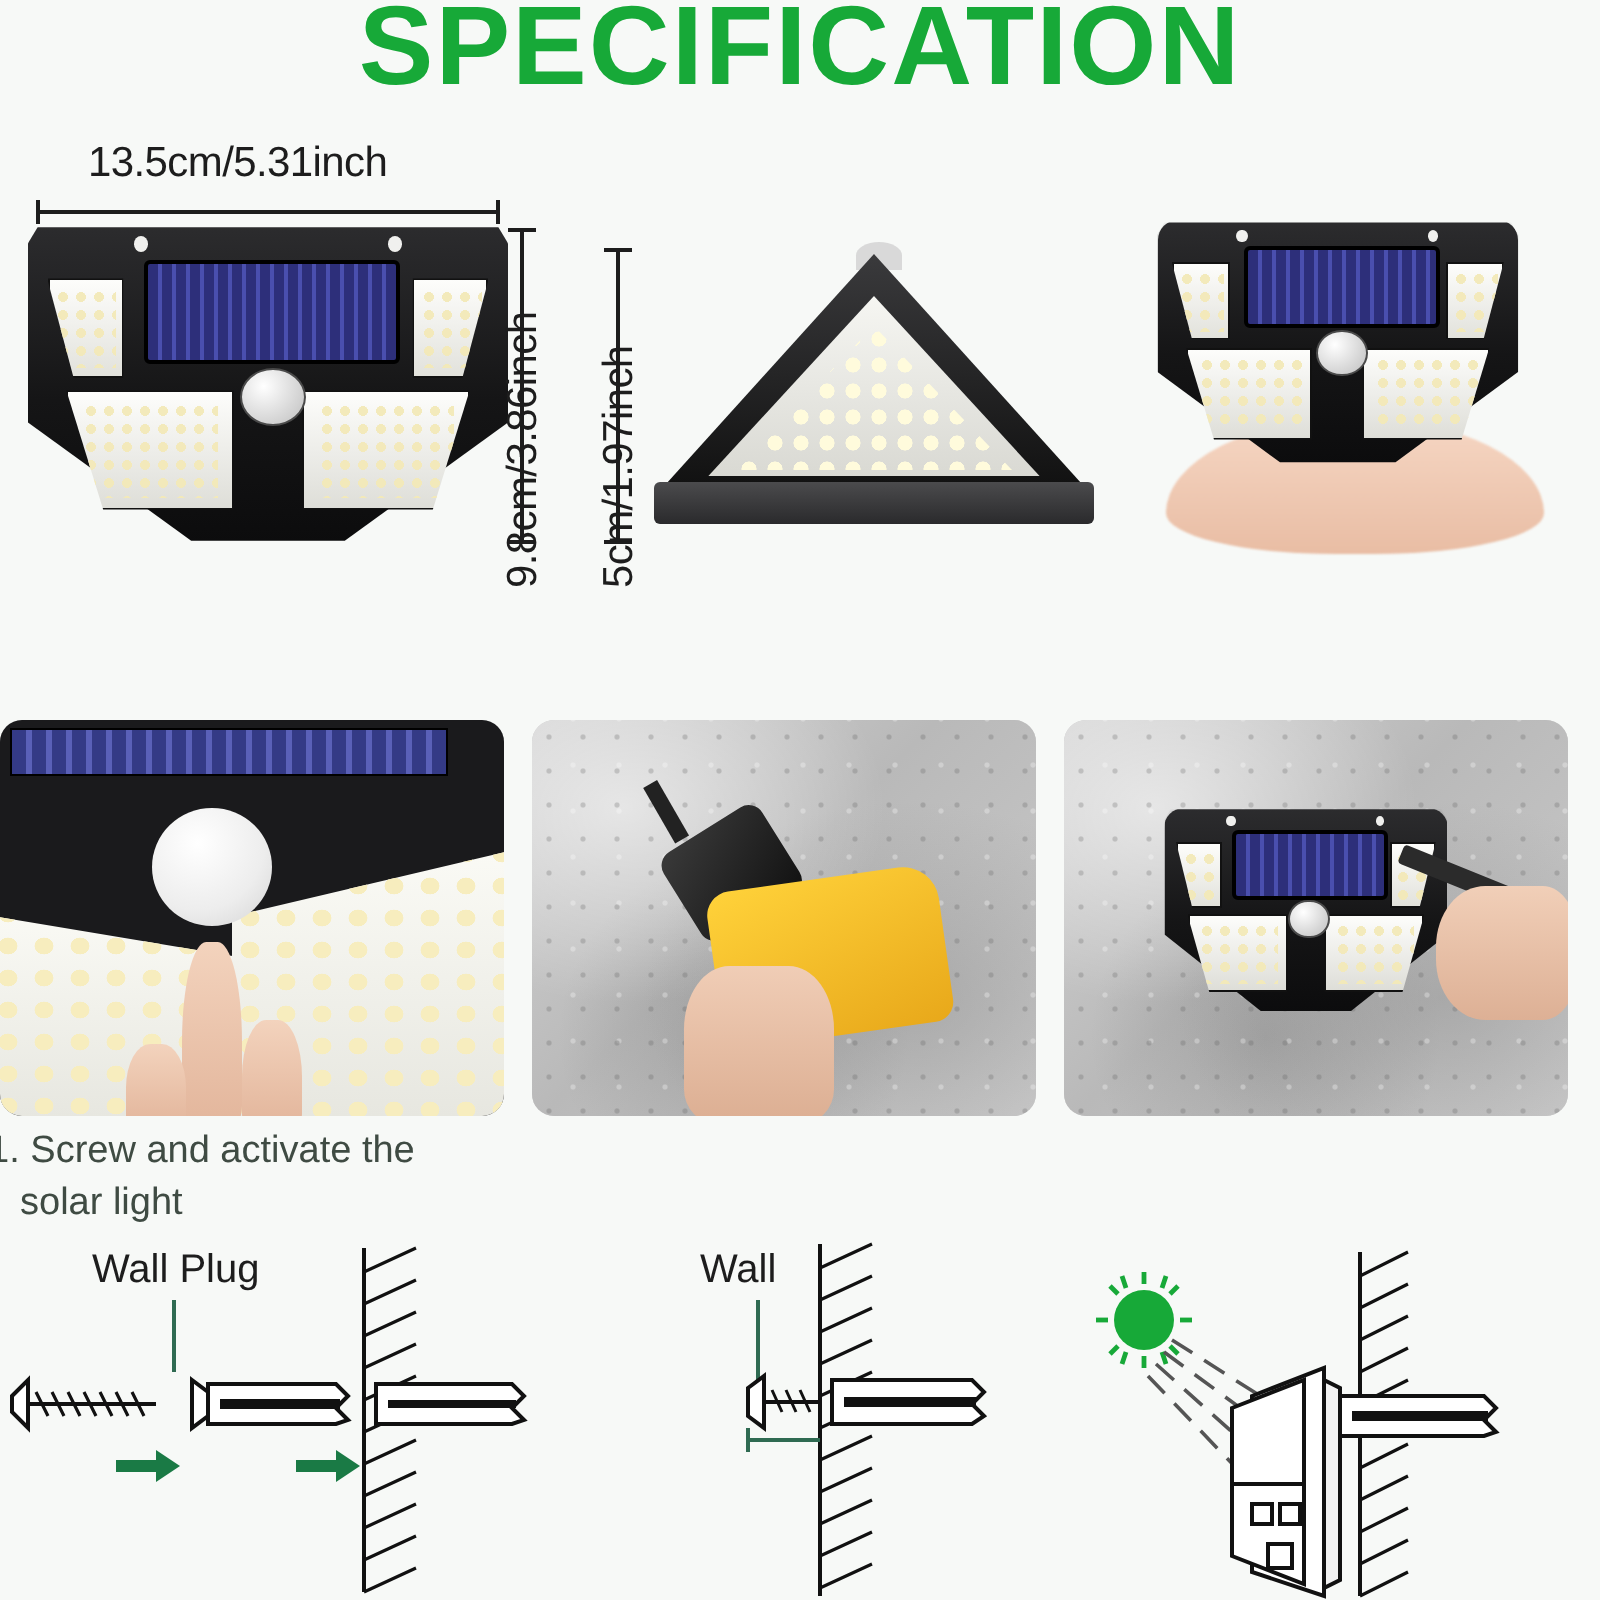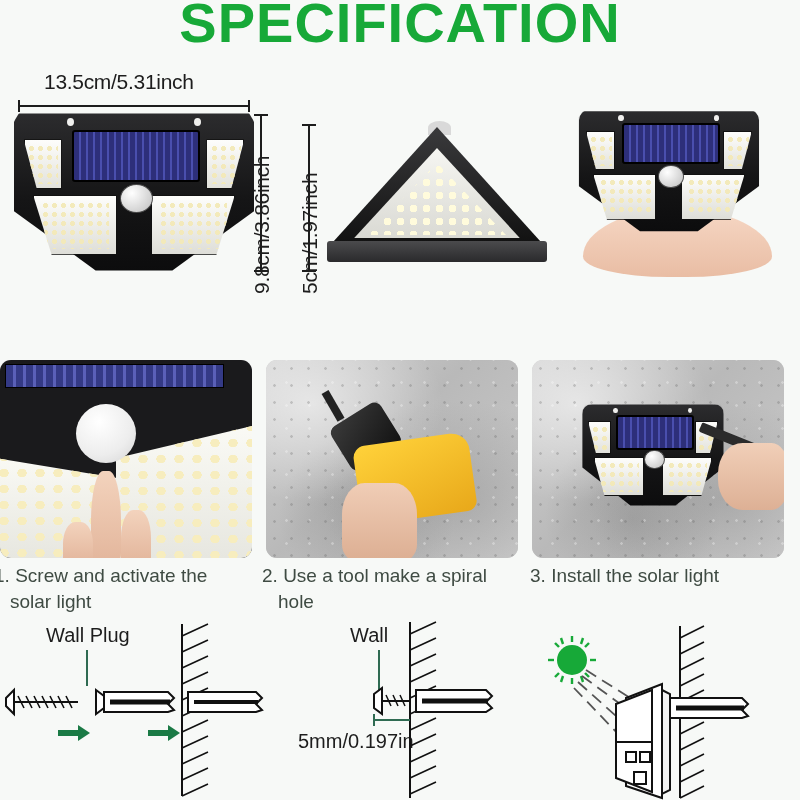--- a/index.html
+++ b/index.html
@@ -398,29 +398,20 @@
       <div class="tool-hand"></div>
     </div>
   </div>
 
   <div class="captions">
     <div class="caption c1">
       <span>1.</span>
       <span>Screw and activate the</span>
       <span class="indent">solar light</span>
     </div>
-    <div class="caption c2">
-      <span>2.</span>
-      <span>Use a tool make a spiral</span>
-      <span class="indent">hole</span>
-    </div>
-    <div class="caption c3">
-      <span>3.</span>
-      <span>Install the solar light</span>
-    </div>
   </div>
 
   <div class="diagrams">
 
     <div class="diag d1">
       <div class="lbl" style="left:46px;top:4px;">Wall Plug</div>
       <div class="leader" style="left:86px;top:30px;height:36px;"></div>
 
       <svg width="280" height="180" style="position:absolute;left:0;top:0;">
 
@@ -451,21 +442,20 @@
         <g fill="#1a7a45">
           <path d="M58,110 l20,0 l0,-5 l12,8 l-12,8 l0,-5 l-20,0 Z"></path>
           <path d="M148,110 l20,0 l0,-5 l12,8 l-12,8 l0,-5 l-20,0 Z"></path>
         </g>
       </svg>
     </div>
 
     <div class="diag d2">
       <div class="lbl" style="left:60px;top:4px;">Wall</div>
       <div class="leader" style="left:88px;top:30px;height:42px;"></div>
-      <div class="lbl" style="left:8px;top:110px;">5mm/0.197in</div>
 
       <svg width="250" height="180" style="position:absolute;left:0;top:0;">
 
         <g stroke="#111" stroke-width="2">
           <line x1="120" y1="2" x2="120" y2="178"></line>
           <path d="M120,14 l26,-12 M120,30 l26,-12 M120,46 l26,-12 M120,62 l26,-12
                    M120,78 l26,-12 M120,94 l26,-12 M120,110 l26,-12 M120,126 l26,-12
                    M120,142 l26,-12 M120,158 l26,-12 M120,174 l26,-12" stroke-width="1.6"></path>
         </g>
 

